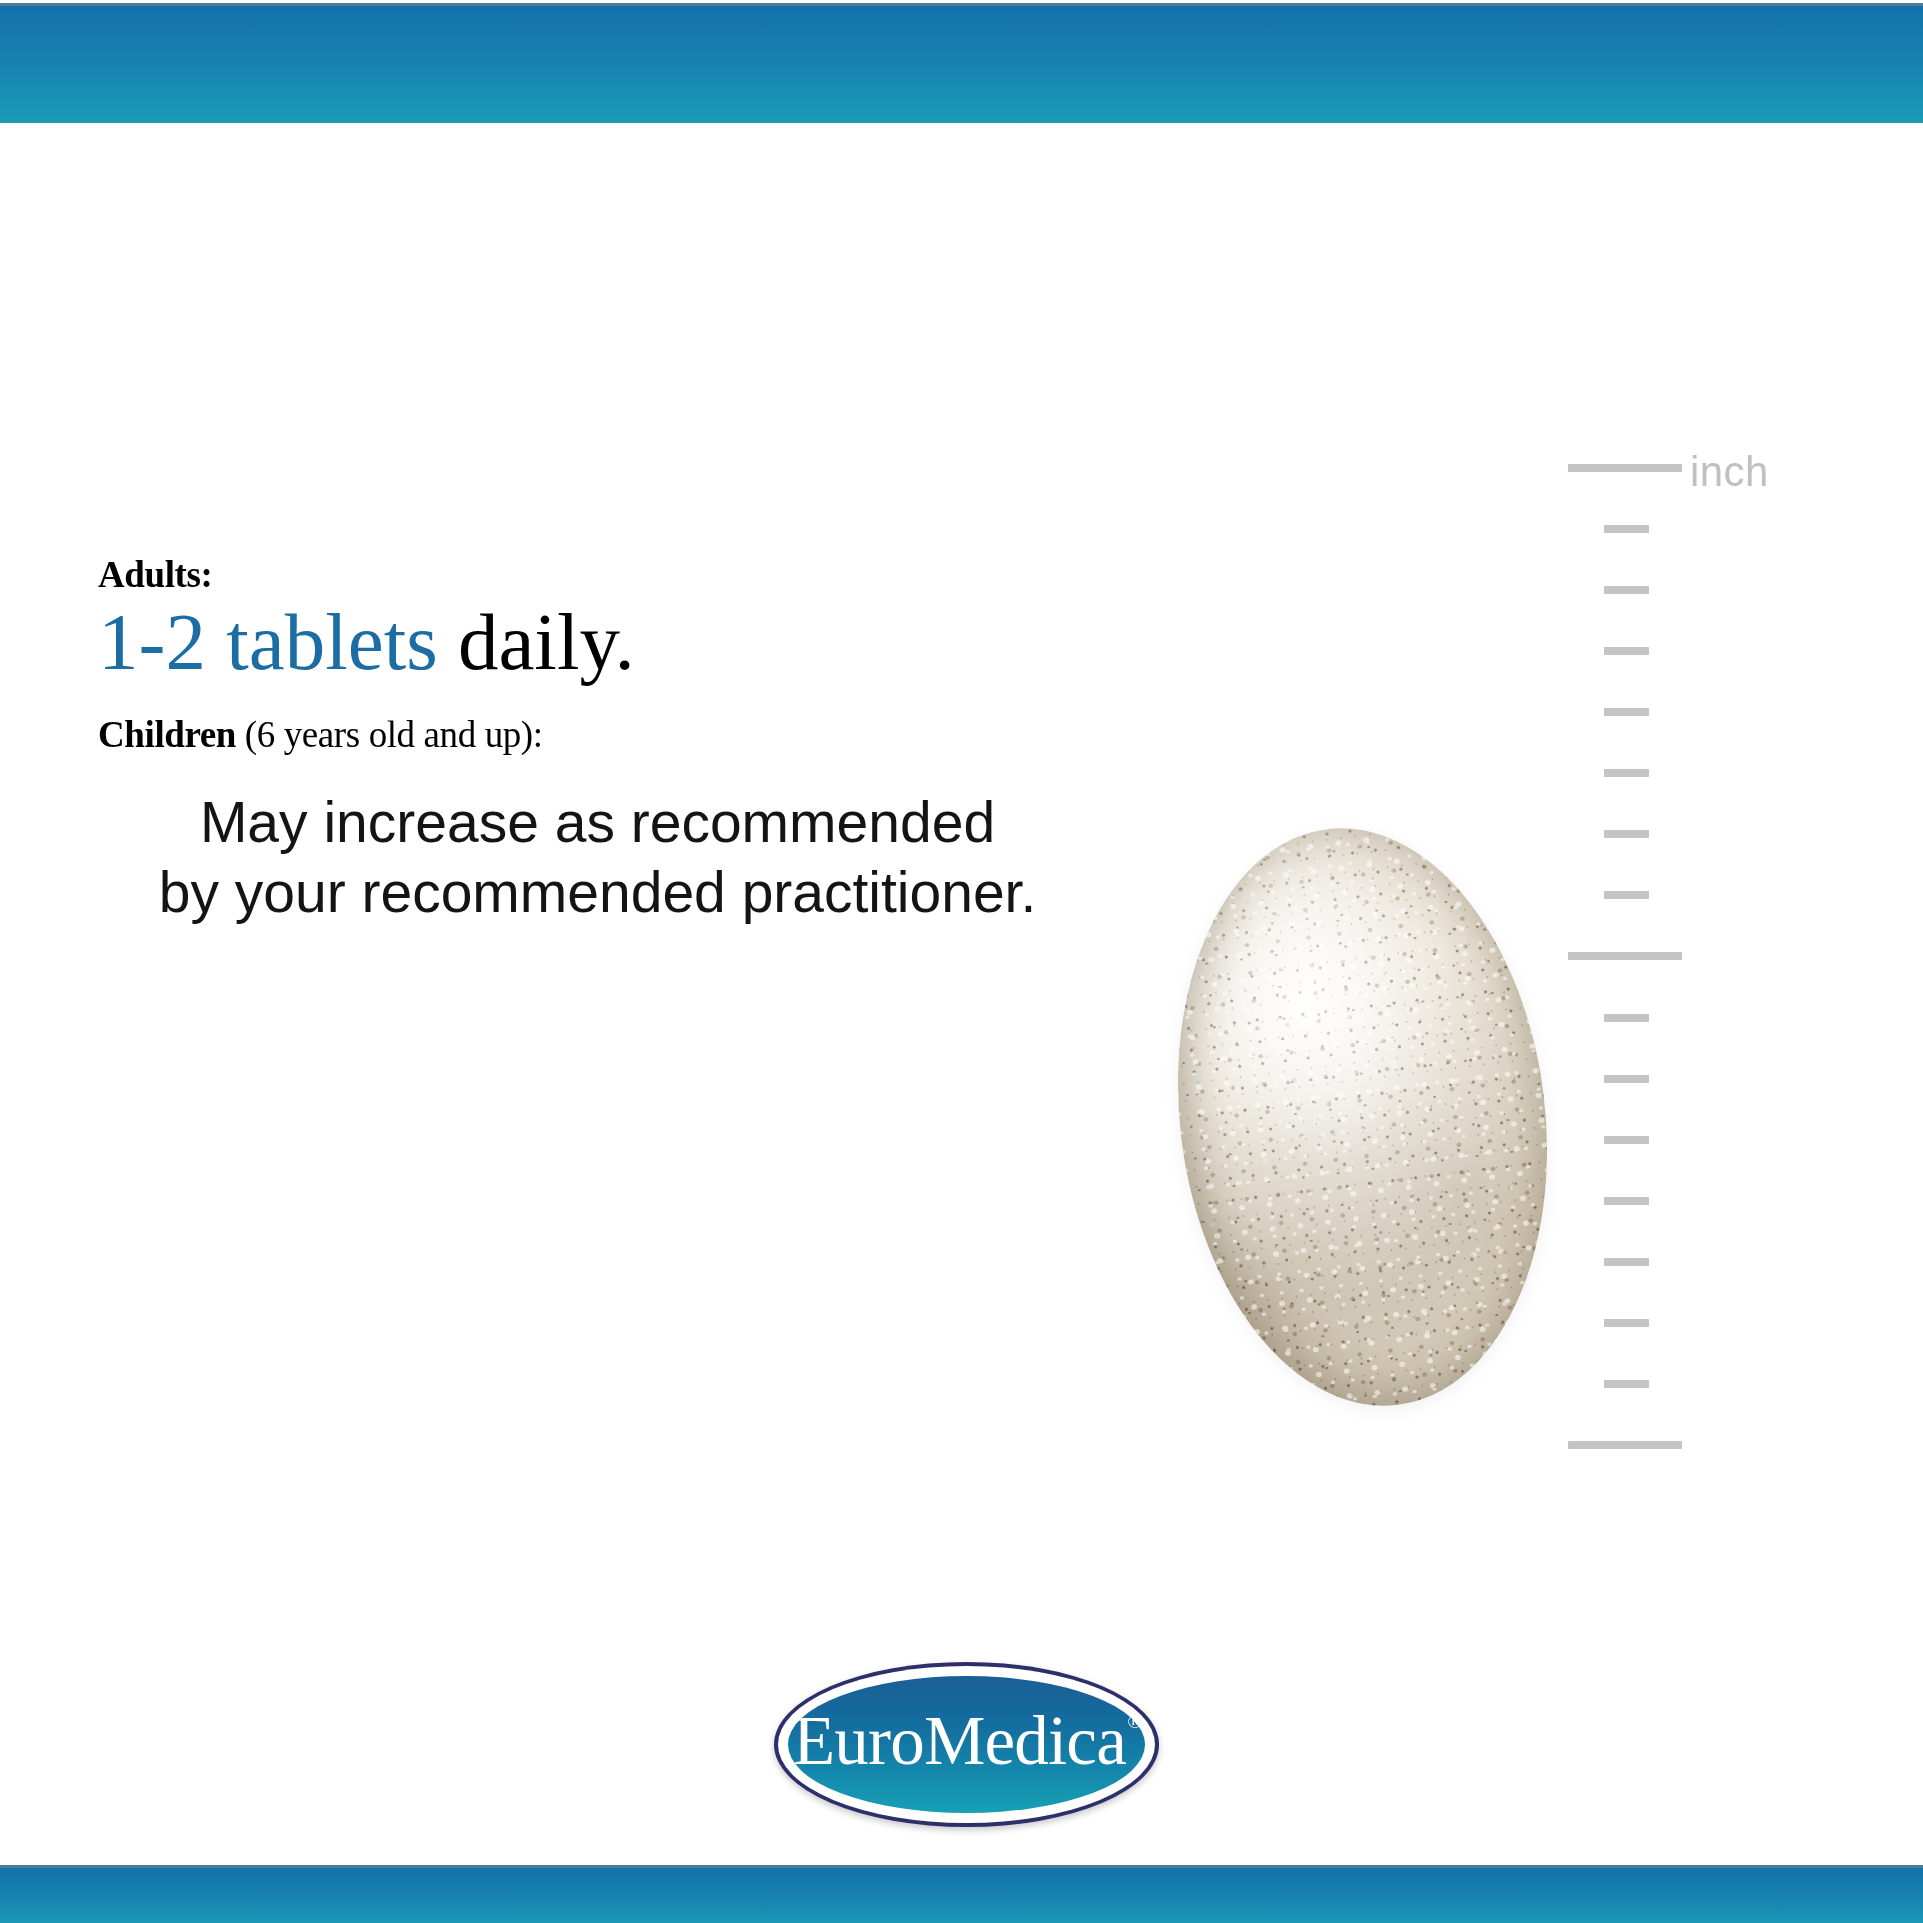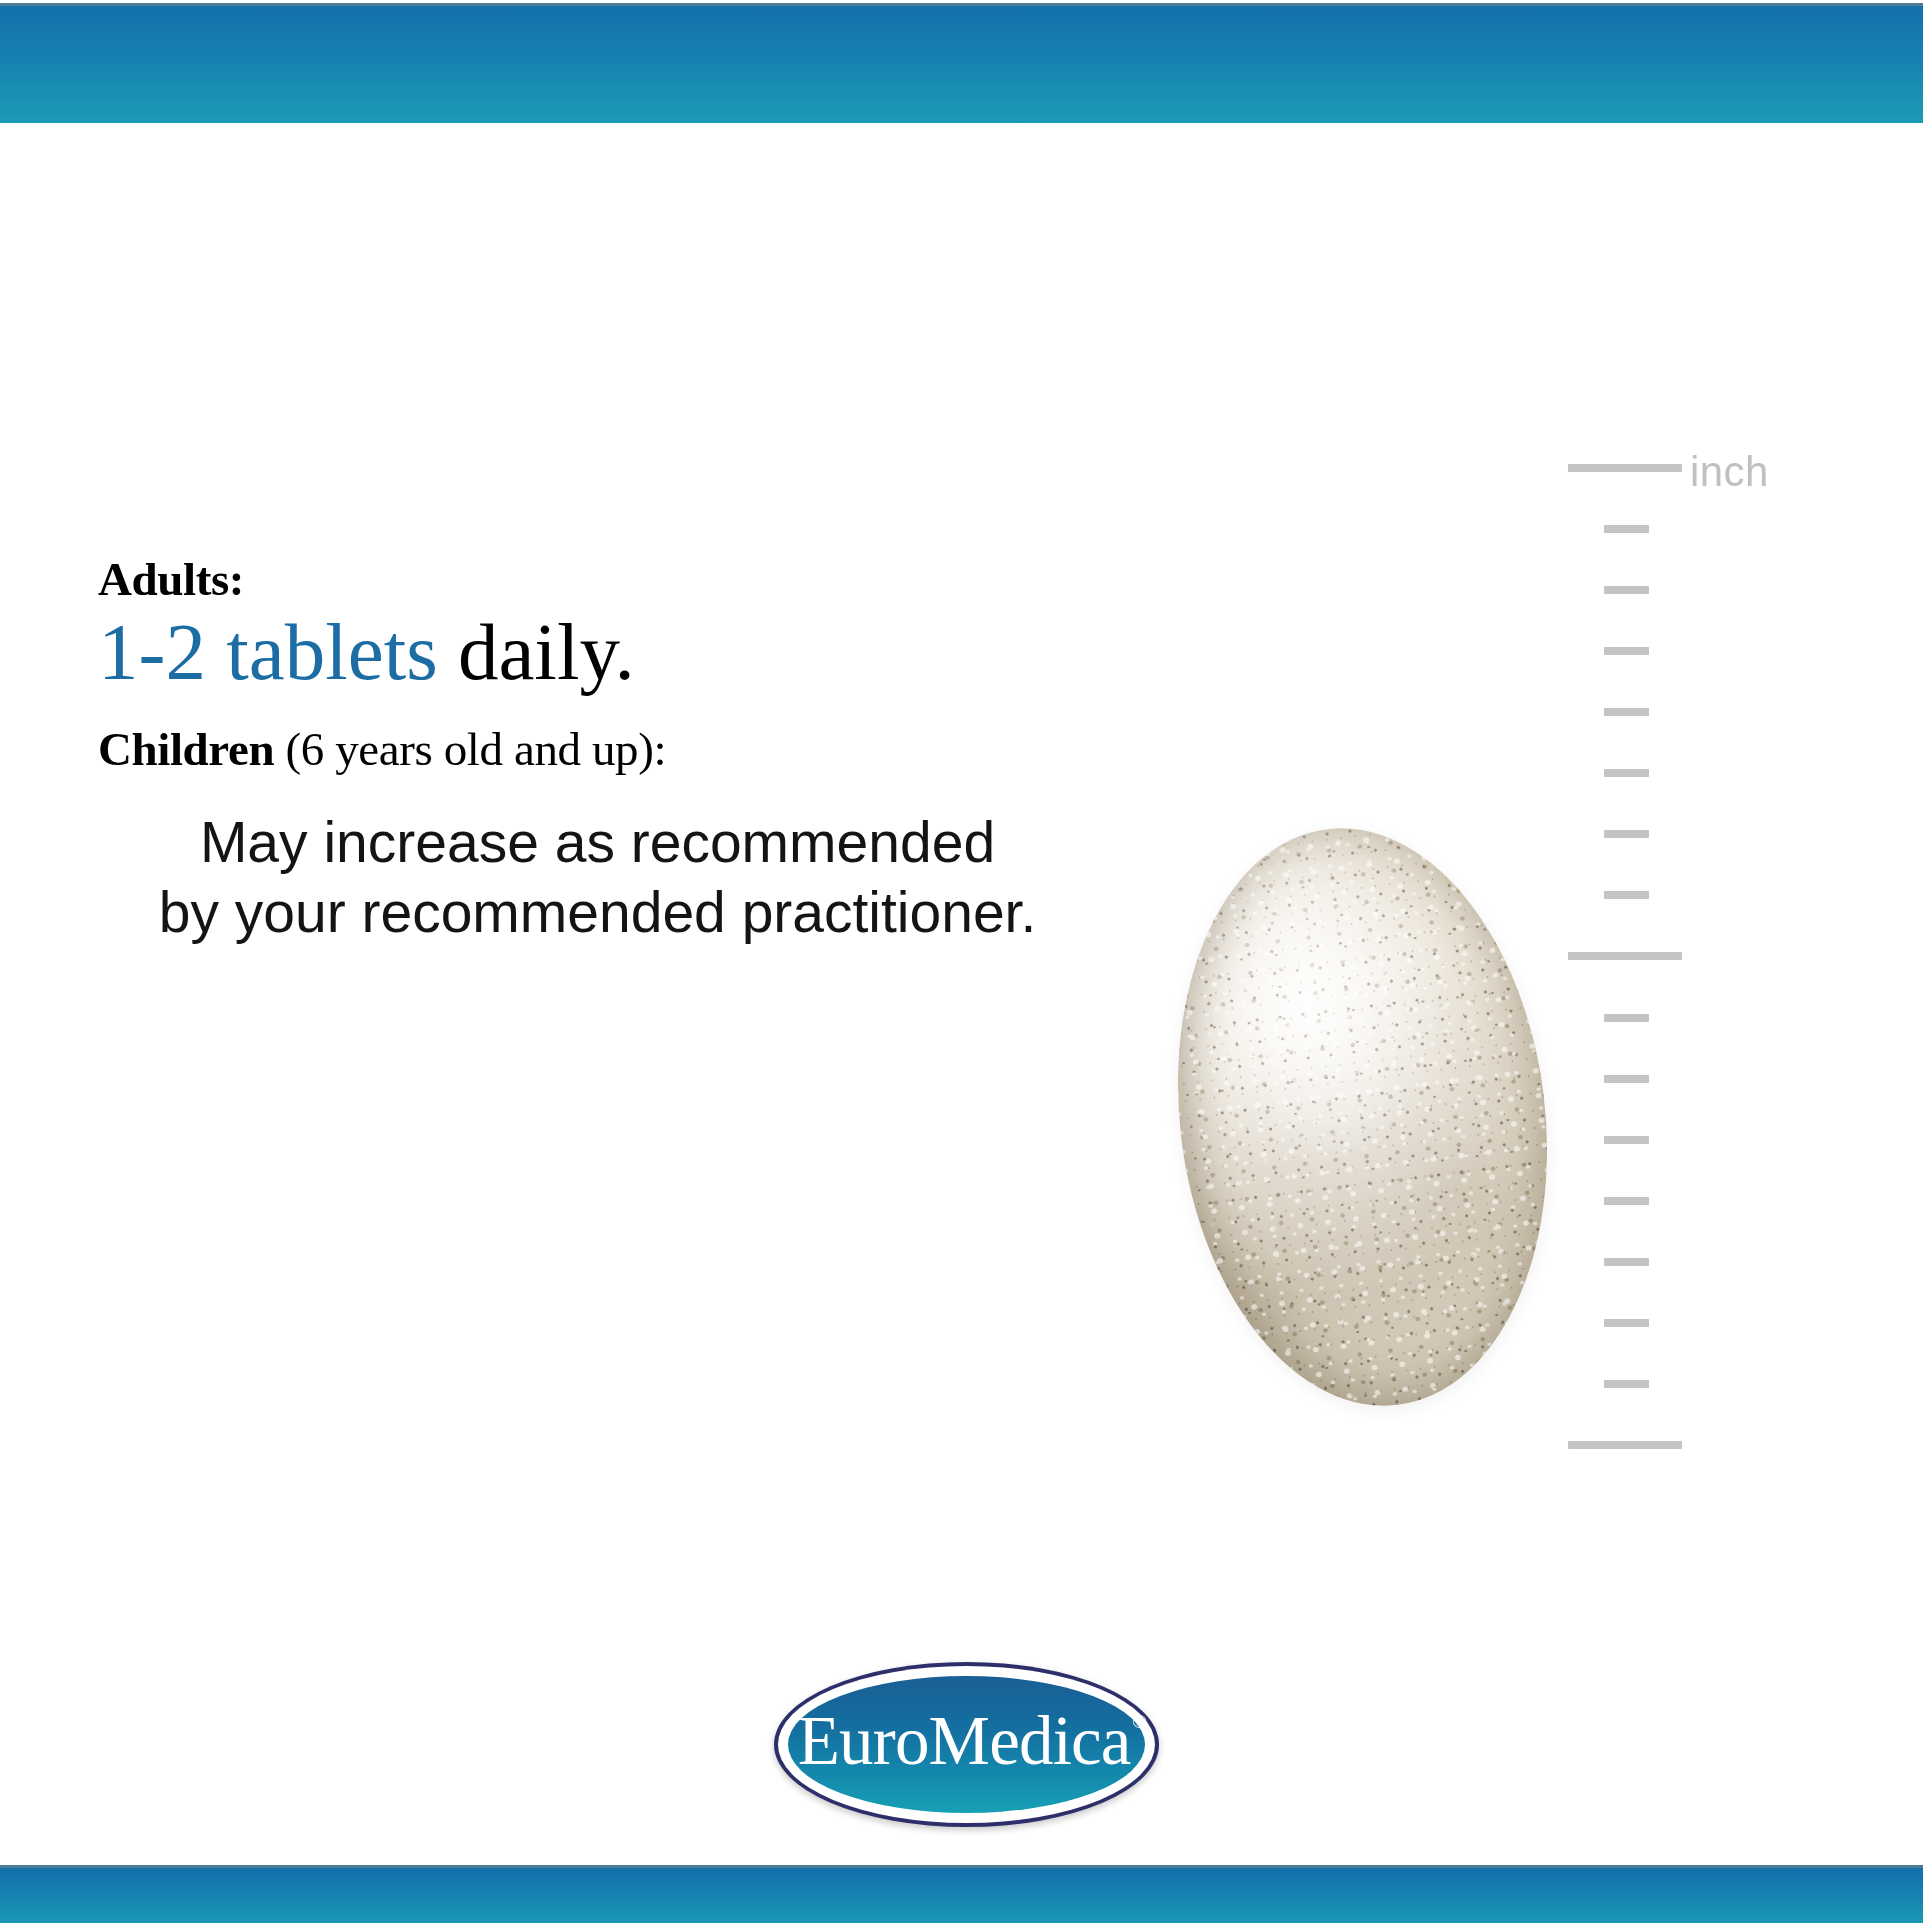--- a/index.html
+++ b/index.html
@@ -39,21 +39,21 @@
 
   
   .copy-block {
     position: absolute;
     left: 98px;
     top: 556px;
     width: 1022px;
   }
   .eyebrow {
     font-family: "Liberation Serif", "DejaVu Serif", serif;
-    font-size: 47px;
+    font-size: 37px;
     font-weight: bold;
     color: #000000;
     letter-spacing: -0.4px;
     line-height: 1.0;
     margin: 0 0 7.5px 0;
     white-space: nowrap;
   }
   .eyebrow .light {
     font-weight: normal;
   }
@@ -207,21 +207,21 @@
     border-radius: 50%;
     background: #ffffff;
   }
   .logo-inner {
     position: absolute;
     inset: 10.5px;
     border-radius: 50%;
     background: linear-gradient(to bottom, #1a5f96 0%, #146d9f 35%, #1487ac 70%, #17a0b5 100%);
     display: flex;
     align-items: center;
-    justify-content: flex-end;
+    justify-content: center;
   }
   .logo-text {
     font-family: "Liberation Serif", "DejaVu Serif", serif;
     font-size: 69px;
     color: #ffffff;
     line-height: 1;
     letter-spacing: -0.8px;
     position: relative;
     top: -3px;
     white-space: nowrap;

